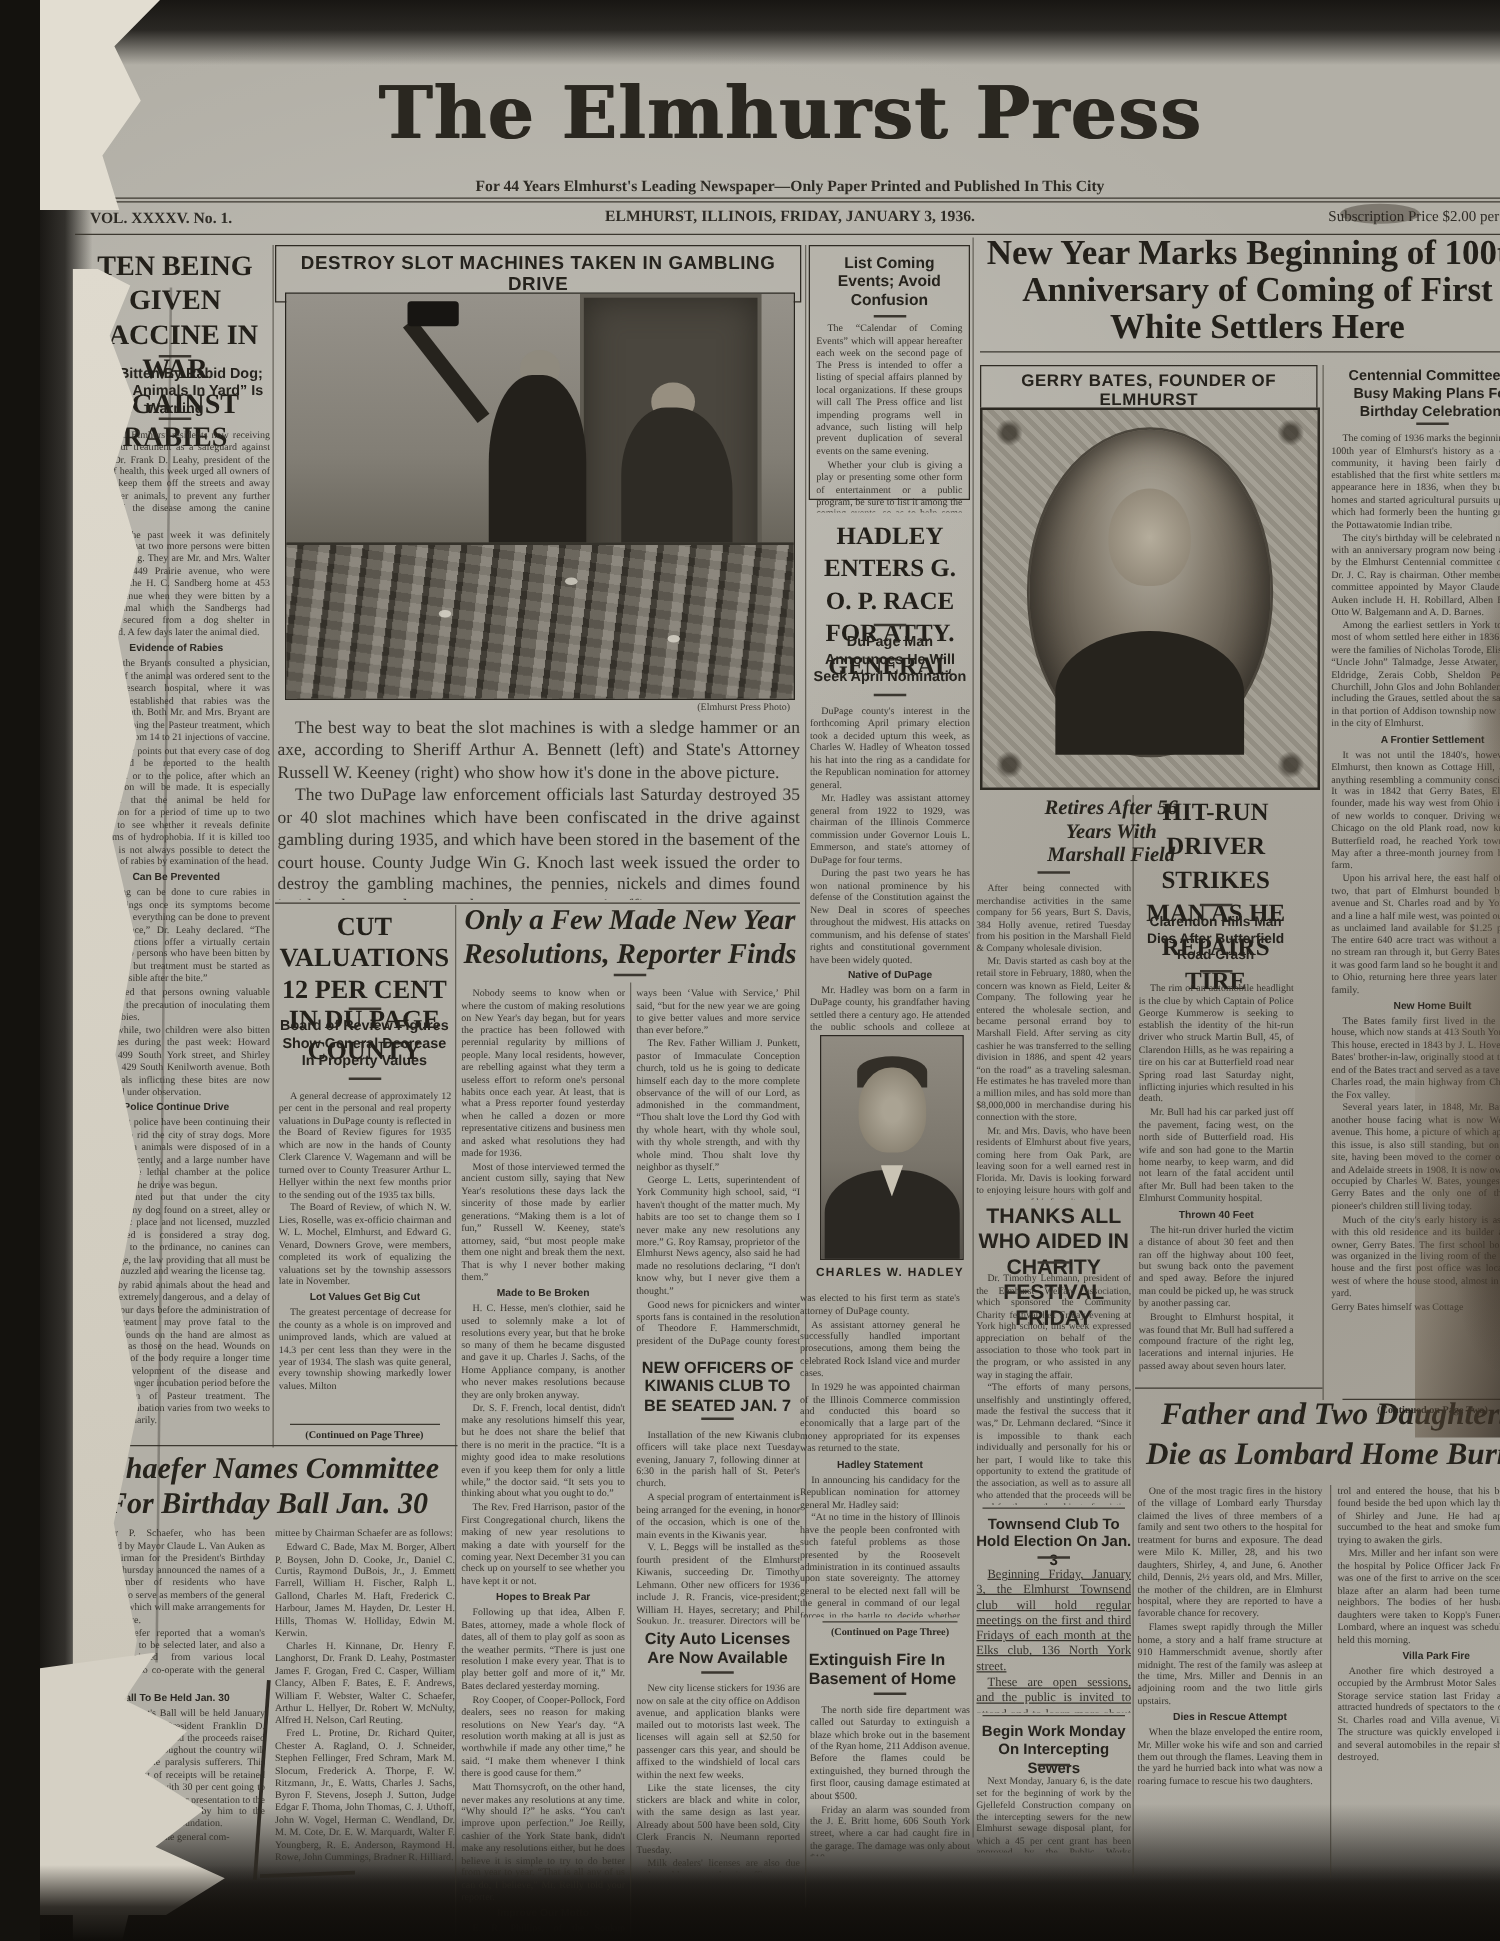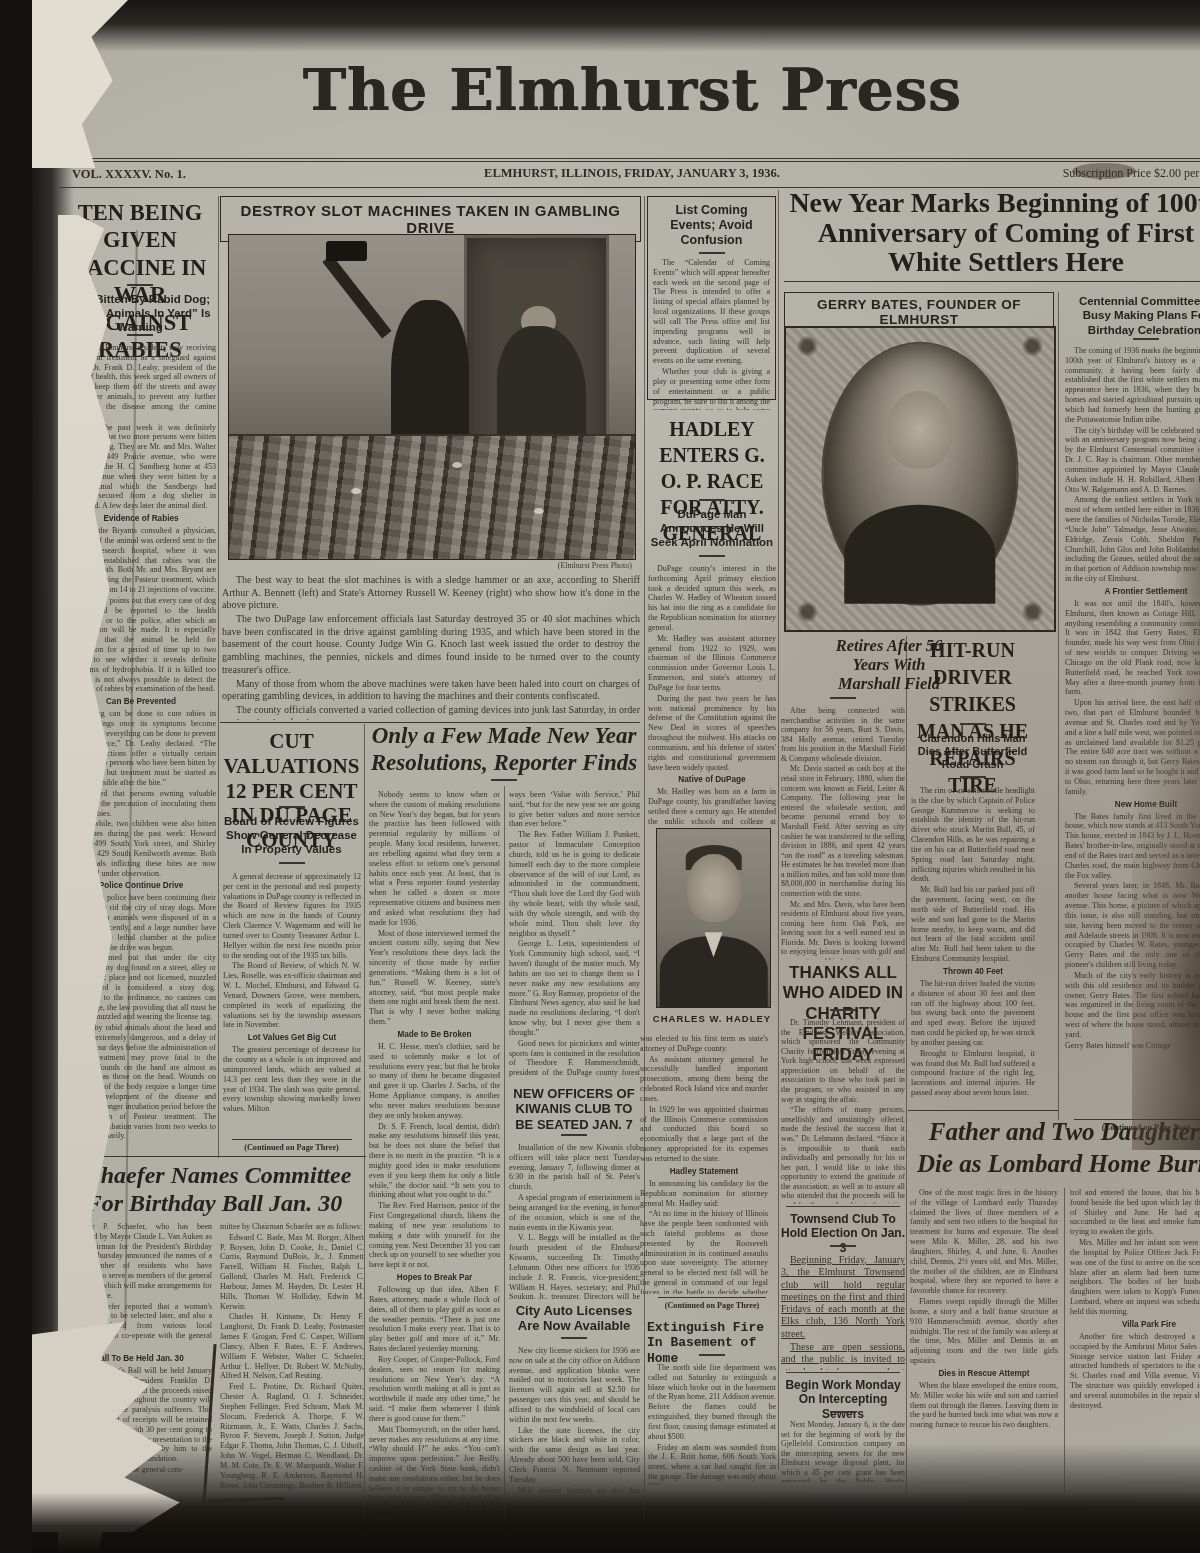--- a/index.html
+++ b/index.html
@@ -68,20 +68,21 @@
     background:linear-gradient(100deg, transparent 0 40%, rgba(95,79,59,.38) 58%, rgba(62,51,39,.7) 82%, rgba(32,27,21,.85) 100%);}
   .crack{position:absolute;background:#2f2b24;}
   .smudge{position:absolute;border-radius:50%;pointer-events:none;}
 </style>
 </head>
 <body>
 
 <div class="paper">
 
   <div class="abs" style="left:150px;top:56px;width:900px;text-align:center;font-family:'DejaVu Serif',serif;font-weight:700;font-size:58px;letter-spacing:1px;color:#2a2720;text-shadow:1px 0 0 #2a2720;">The Elmhurst Press</div>
+  <div class="abs" style="left:150px;top:142px;width:900px;text-align:center;font-weight:700;font-size:12.5px;color:#2e2b24;">For 44 Years Elmhurst's Leading Newspaper—Only Paper Printed and Published In This City</div>
 
   <div class="rule" style="left:28px;top:158px;width:1168px;height:1px;"></div>
   <div class="rule" style="left:28px;top:161px;width:1168px;height:1px;"></div>
   <div class="abs" style="left:40px;top:167px;width:260px;font-weight:700;font-size:12.5px;">VOL. XXXXV.  No. 1.</div>
   <div class="abs" style="left:400px;top:166px;width:400px;text-align:center;font-weight:700;font-size:12.5px;">ELMHURST, ILLINOIS, FRIDAY, JANUARY 3, 1936.</div>
   <div class="abs" style="left:930px;top:166px;width:262px;text-align:right;font-size:12px;">Subscription Price $2.00 per Year</div>
   <div class="smudge" style="left:1040px;top:163px;width:64px;height:16px;background:rgba(45,38,30,.4);"></div>
   <div class="rule" style="left:28px;top:187px;width:1168px;height:1px;"></div>
 
   <div class="vrule" style="left:186px;top:196px;height:962px;"></div>
@@ -128,21 +129,21 @@
     <div class="ph-head1"></div>
     <div class="ph-man1"></div>
     <div class="ph-head2"></div>
     <div class="ph-man2"></div>
     <div class="ph-pile"></div>
     <div class="ph-glint" style="left:30%;bottom:20%;"></div>
     <div class="ph-glint" style="left:55%;bottom:28%;"></div>
     <div class="ph-glint" style="left:75%;bottom:14%;"></div>
   </div>
   <div class="credit" style="left:196px;top:561px;width:404px;">(Elmhurst Press Photo)</div>
-  <div class="col" style="left:190px;top:574px;width:418px;height:146px;font-size:10px;line-height:1.27;">
+  <div class="col" style="left:190px;top:574px;width:418px;height:146px;font-size:14px;line-height:1.27;">
 
   <p class="bp t-p" style="text-indent:14px;">The best way to beat the slot machines is with a sledge hammer or an axe, according to Sheriff Arthur A. Bennett (left) and State's Attorney Russell W. Keeney (right) who show how it's done in the above picture.</p>
       <p class="bp t-p" style="text-indent:14px;">The two DuPage law enforcement officials last Saturday destroyed 35 or 40 slot machines which have been confiscated in the drive against gambling during 1935, and which have been stored in the basement of the court house.  County Judge Win G. Knoch last week issued the order to destroy the gambling machines, the pennies, nickels and dimes found inside to be turned over to the county treasurer's office.</p>
       <p class="bp t-p" style="text-indent:14px;">Many of those from whom the above machines were taken have been haled into court on charges of operating gambling devices, in addition to having the machines and their contents confiscated.</p>
       <p class="bp t-p" style="text-indent:14px;">The county officials converted a varied collection of gaming devices into junk last Saturday, in order to clear the slate for the new year.</p>
     </div>
   <div class="rule" style="left:188px;top:722px;width:420px;height:1px;"></div>
 
   <div class="abs h-serif" style="left:189px;top:729px;width:141px;font-size:21px;line-height:1.18;">CUT VALUATIONS 12 PER CENT IN DU PAGE COUNTY</div>
   <div class="abs" style="left:189px;top:806px;width:141px;">
@@ -251,21 +252,21 @@
   <p class="bp t-flush">was elected to his first term as state's attorney of DuPage county.</p>
       <p class="bp t-p">As assistant attorney general he successfully handled important prosecutions, among them being the celebrated Rock Island vice and murder cases.</p>
       <p class="bp t-p">In 1929 he was appointed chairman of the Illinois Commerce commission and conducted this board so economically that a large part of the money appropriated for its expenses was returned to the state.</p>
       <p class="bp t-sub">Hadley Statement</p>
       <p class="bp t-p">In announcing his candidacy for the Republican nomination for attorney general Mr. Hadley said:</p>
       <p class="bp t-p">“At no time in the history of Illinois have the people been confronted with such fateful problems as those presented by the Roosevelt administration in its continued assaults upon state sovereignty. The attorney general to be elected next fall will be the general in command of our legal forces in the battle to decide whether Illinois is to survive as a sovereign state or become a vassal province of the Roosevelt administration.</p>
     </div>
   <div class="rule" style="left:626px;top:1297px;width:108px;height:1px;"></div>
   <div class="contline" style="left:615px;top:1301px;width:130px;">(Continued on Page Three)</div>
 
-  <div class="abs h-sans" style="left:615px;top:1320px;width:130px;font-size:13px;line-height:1.18;text-align:left;font-family:Liberation Mono, monospace;">Extinguish Fire In Basement of Home</div>
+  <div class="abs h-sans" style="left:615px;top:1320px;width:130px;font-size:13px;line-height:1.18;text-align:left;">Extinguish Fire In Basement of Home</div>
   <div class="abs" style="left:615px;top:1354px;width:130px;">
       <div class="dash"></div>
     </div>
   <div class="col" style="left:616px;top:1363px;width:128px;height:122px;">
 
   <p class="bp t-p">The north side fire department was called out Saturday to extinguish a blaze which broke out in the basement of the Ryan home, 211 Addison avenue.  Before the flames could be extinguished, they burned through the first floor, causing damage estimated at about $500.</p>
       <p class="bp t-p">Friday an alarm was sounded from the J. E. Britt home, 606 South York street, where a car had caught fire in the garage.  The damage was only about $10.</p>
     </div>
 
   <div class="abs h-serif" style="left:748px;top:188px;width:452px;font-size:28px;line-height:1.06;text-align:center;">New Year Marks Beginning of 100th Anniversary of Coming of First White Settlers Here</div>

